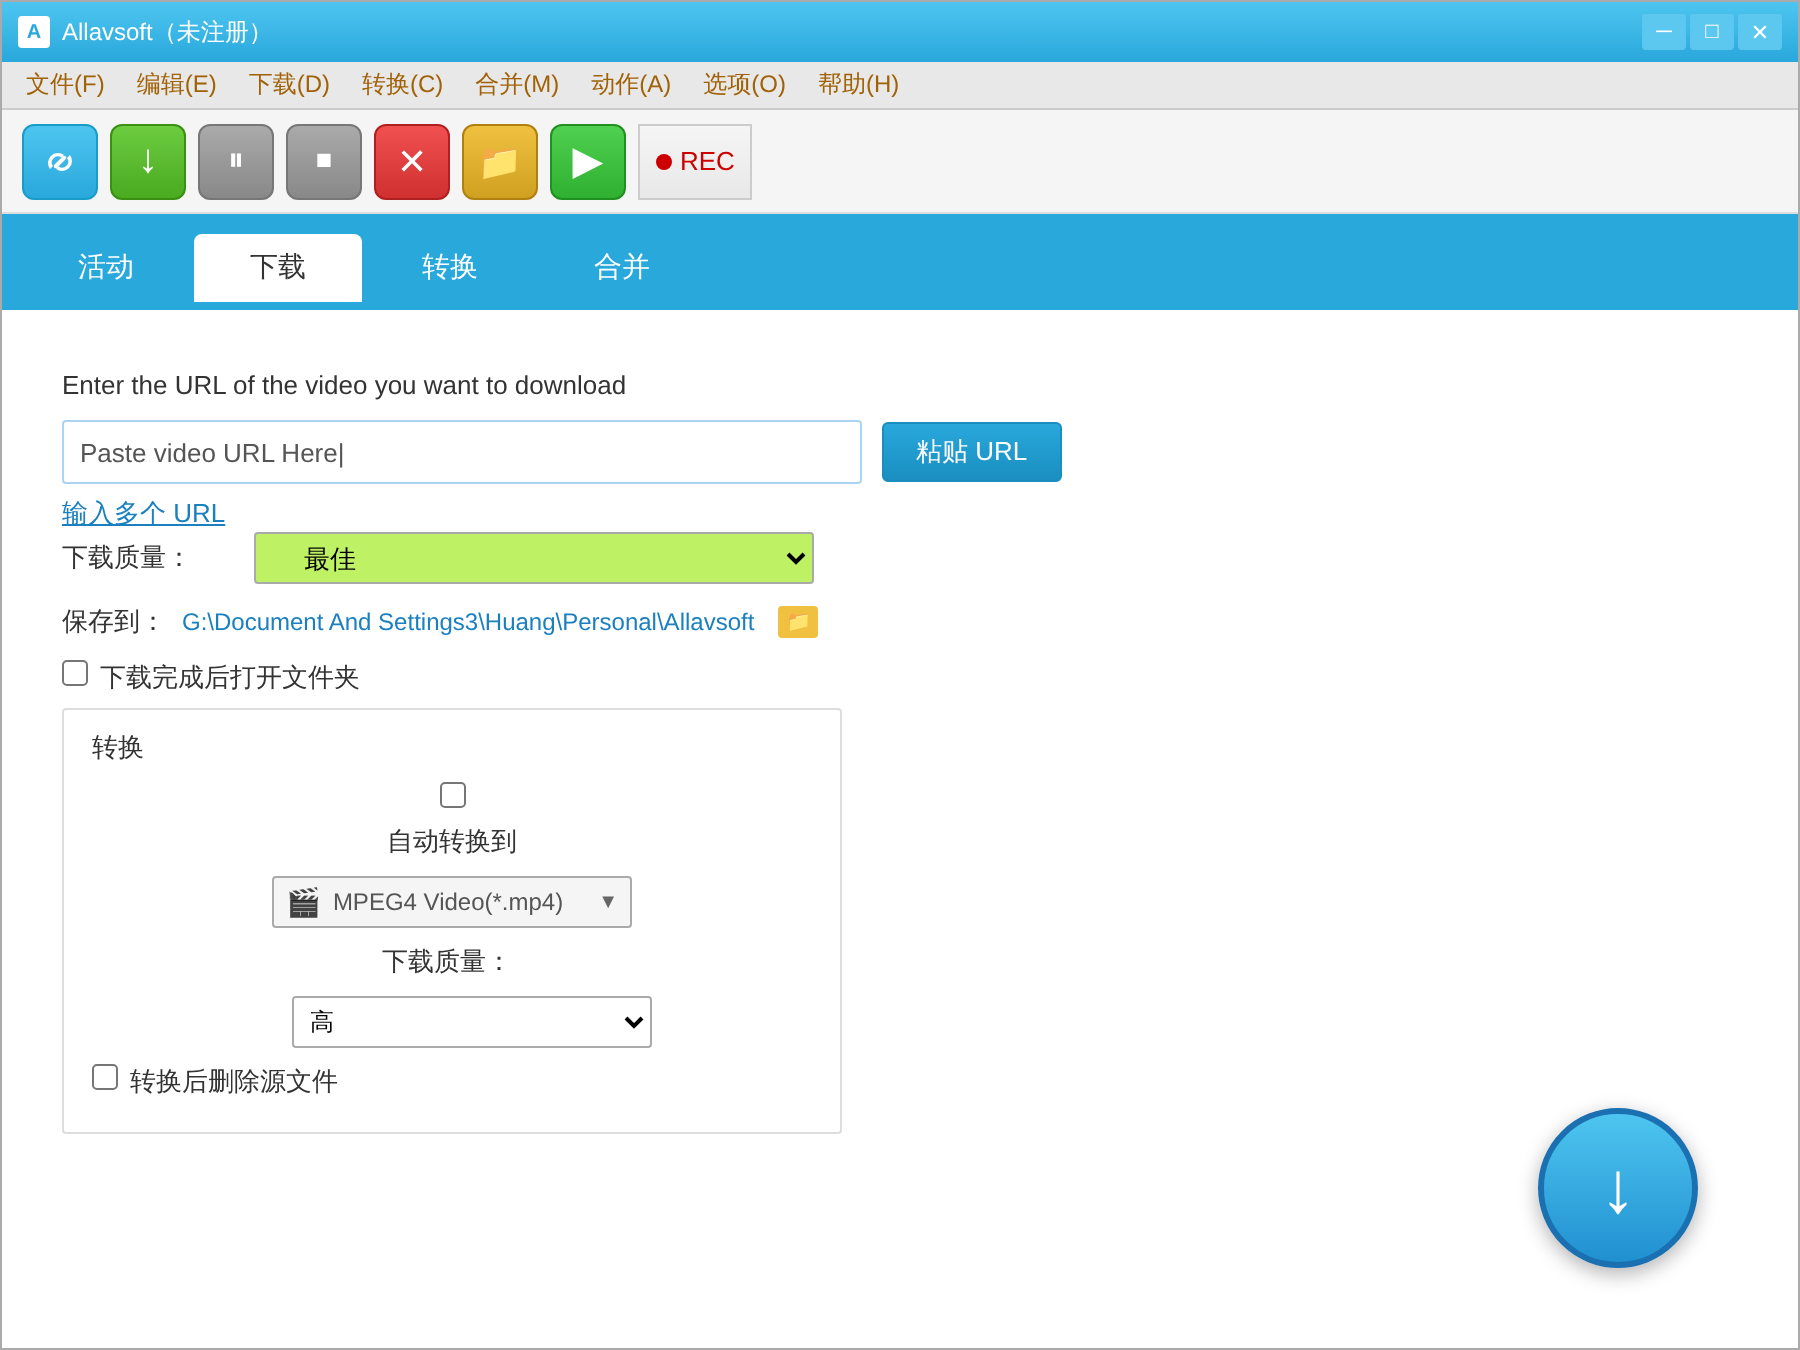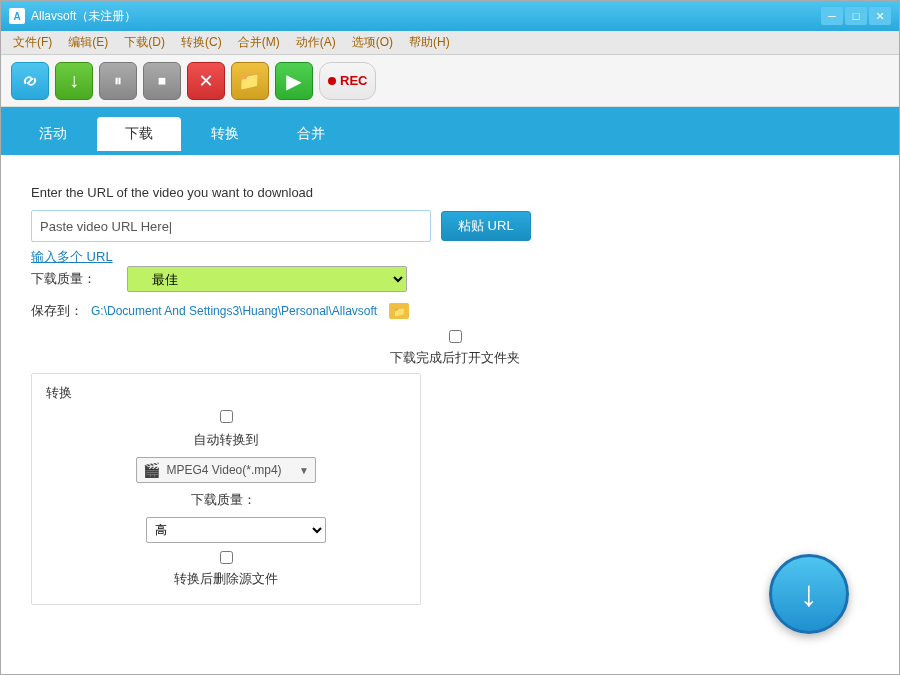--- a/index.html
+++ b/index.html
@@ -85,24 +85,24 @@
     .tool-btn.blue { background: linear-gradient(to bottom, #4ec5f0, #29a8dc); border-color: #1a9cc8; }
     .tool-btn.green { background: linear-gradient(to bottom, #6dcc40, #4aaa20); border-color: #3a9010; }
     .tool-btn.gray-pause { background: linear-gradient(to bottom, #aaa, #888); border-color: #777; }
     .tool-btn.gray-stop { background: linear-gradient(to bottom, #aaa, #888); border-color: #777; }
     .tool-btn.red { background: linear-gradient(to bottom, #f05050, #d03030); border-color: #b02020; }
     .tool-btn.yellow { background: linear-gradient(to bottom, #f0c040, #d0a020); border-color: #b08010; }
     .tool-btn.green2 { background: linear-gradient(to bottom, #50d050, #30b030); border-color: #209020; }
     .rec-btn {
       background: linear-gradient(to bottom, #f5f5f5, #e8e8e8);
       border: 1px solid #ccc;
-      border-radius: 12px;
+      border-radius: 0;
       padding: 4px 8px;
       cursor: pointer;
-      font-weight: bold;
+      font-weight: normal;
       font-size: 13px;
       color: #c00;
       height: 38px;
       display: flex; align-items: center;
     }
 
     
     .tabs-area {
       background: #29a8dc;
       height: 44px;
@@ -230,25 +230,24 @@
       display: inline-flex;
       align-items: center;
       justify-content: center;
       font-size: 10px;
       cursor: pointer;
       margin-left: 4px;
     }
 
     .checkbox-row {
       display: flex;
-      align-items: center;
+      align-items: flex-start;
       margin-left: 10px;
       margin-bottom: 6px;
       gap: 6px;
-      flex-direction: column;
     }
     .checkbox-row input[type=checkbox] {
       cursor: pointer;
     }
     .checkbox-label { color: #333; font-size: 13px; }
 
     .convert-section {
       margin-left: 10px;
       border: 1px solid #ddd;
       border-radius: 2px;

